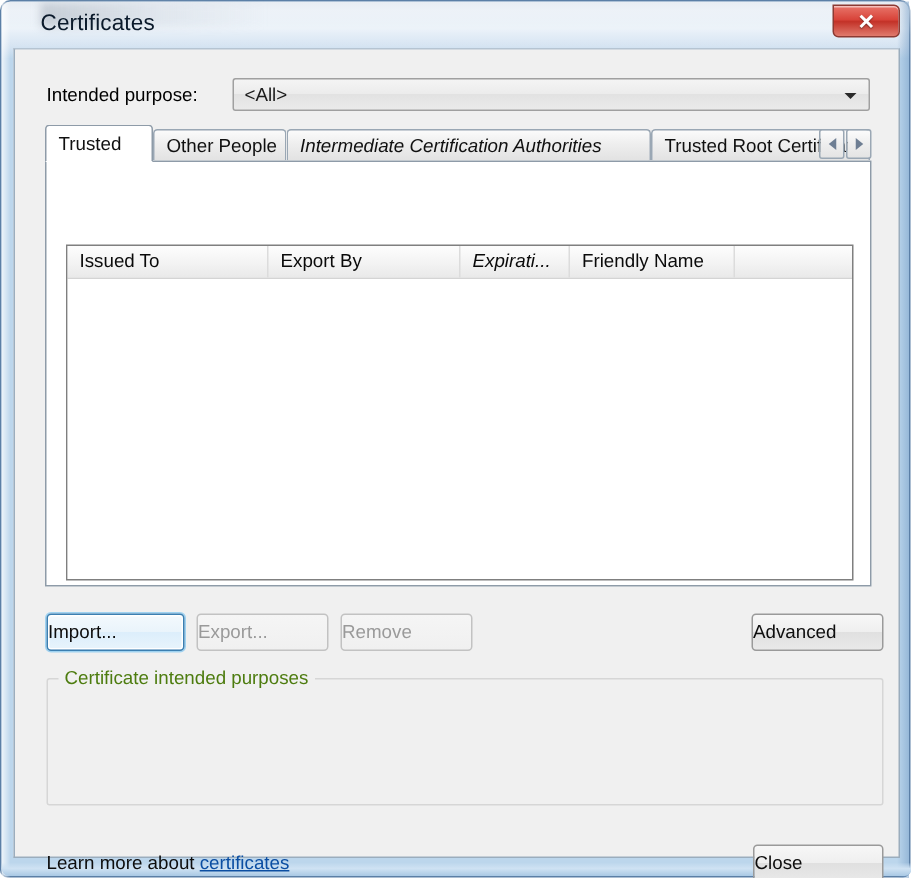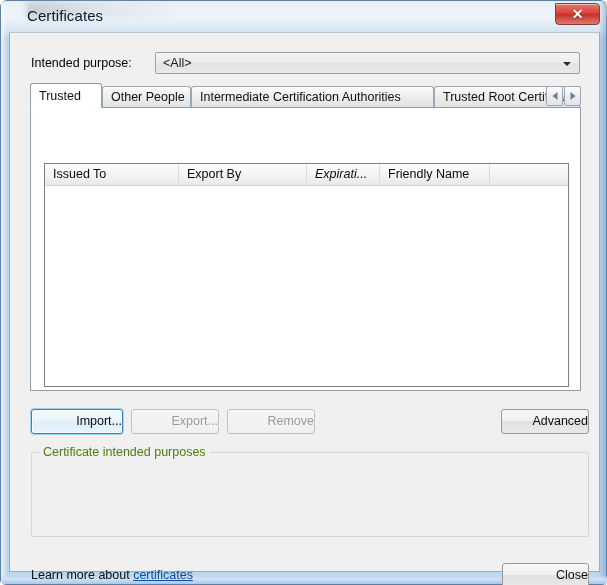--- a/index.html
+++ b/index.html
@@ -260,21 +260,21 @@
   .btn {
     position: absolute;
     box-sizing: border-box;
     height: 25px;
     border: 1px solid #9a9a9a;
     border-radius: 3px;
     background: linear-gradient(180deg, #f7f7f7 0%, #efefef 48%, #e0e0e0 50%, #e9e9e9 100%);
     font-family: "Liberation Sans", sans-serif;
     font-size: 12.5px;
     color: #0d0d0d;
-    text-align: right;
+    text-align: left;
     line-height: 23px;
     cursor: pointer;
     white-space: nowrap;
     overflow: hidden;
   }
   .btn.disabled {
     color: #9a9a9a;
     border-color: #c2c2c2;
     background: linear-gradient(180deg, #f5f5f5 0%, #f0f0f0 100%);
     cursor: default;
@@ -350,21 +350,21 @@
 
     <div id="intended-purpose-combo">
       <span class="combo-text">&lt;All&gt;</span>
       <span class="combo-arrow"></span>
     </div>
 
     <div id="tab-strip">
       <div id="tabs-container">
           <div class="tab-item active" style="left: 0px; width: 72px;"><span>Trusted</span></div>
           <div class="tab-item" style="left: 72px; width: 89px;"><span>Other People</span></div>
-          <div class="tab-item" style="left: 161px; width: 243px;"><span>Intermediate Certification Authorities</span></div>
+          <div class="tab-item" style="left: 161px; width: 243px; font-style: italic;"><span>Intermediate Certification Authorities</span></div>
           <div class="tab-item" style="left: 404px; width: 146px;"><span>Trusted Root Certification</span></div>
         </div>
 
       <div id="tab-scroll-left">
         <span class="scroll-tri left"></span>
       </div>
       <div id="tab-scroll-right">
         <span class="scroll-tri right"></span>
       </div>
     </div>

